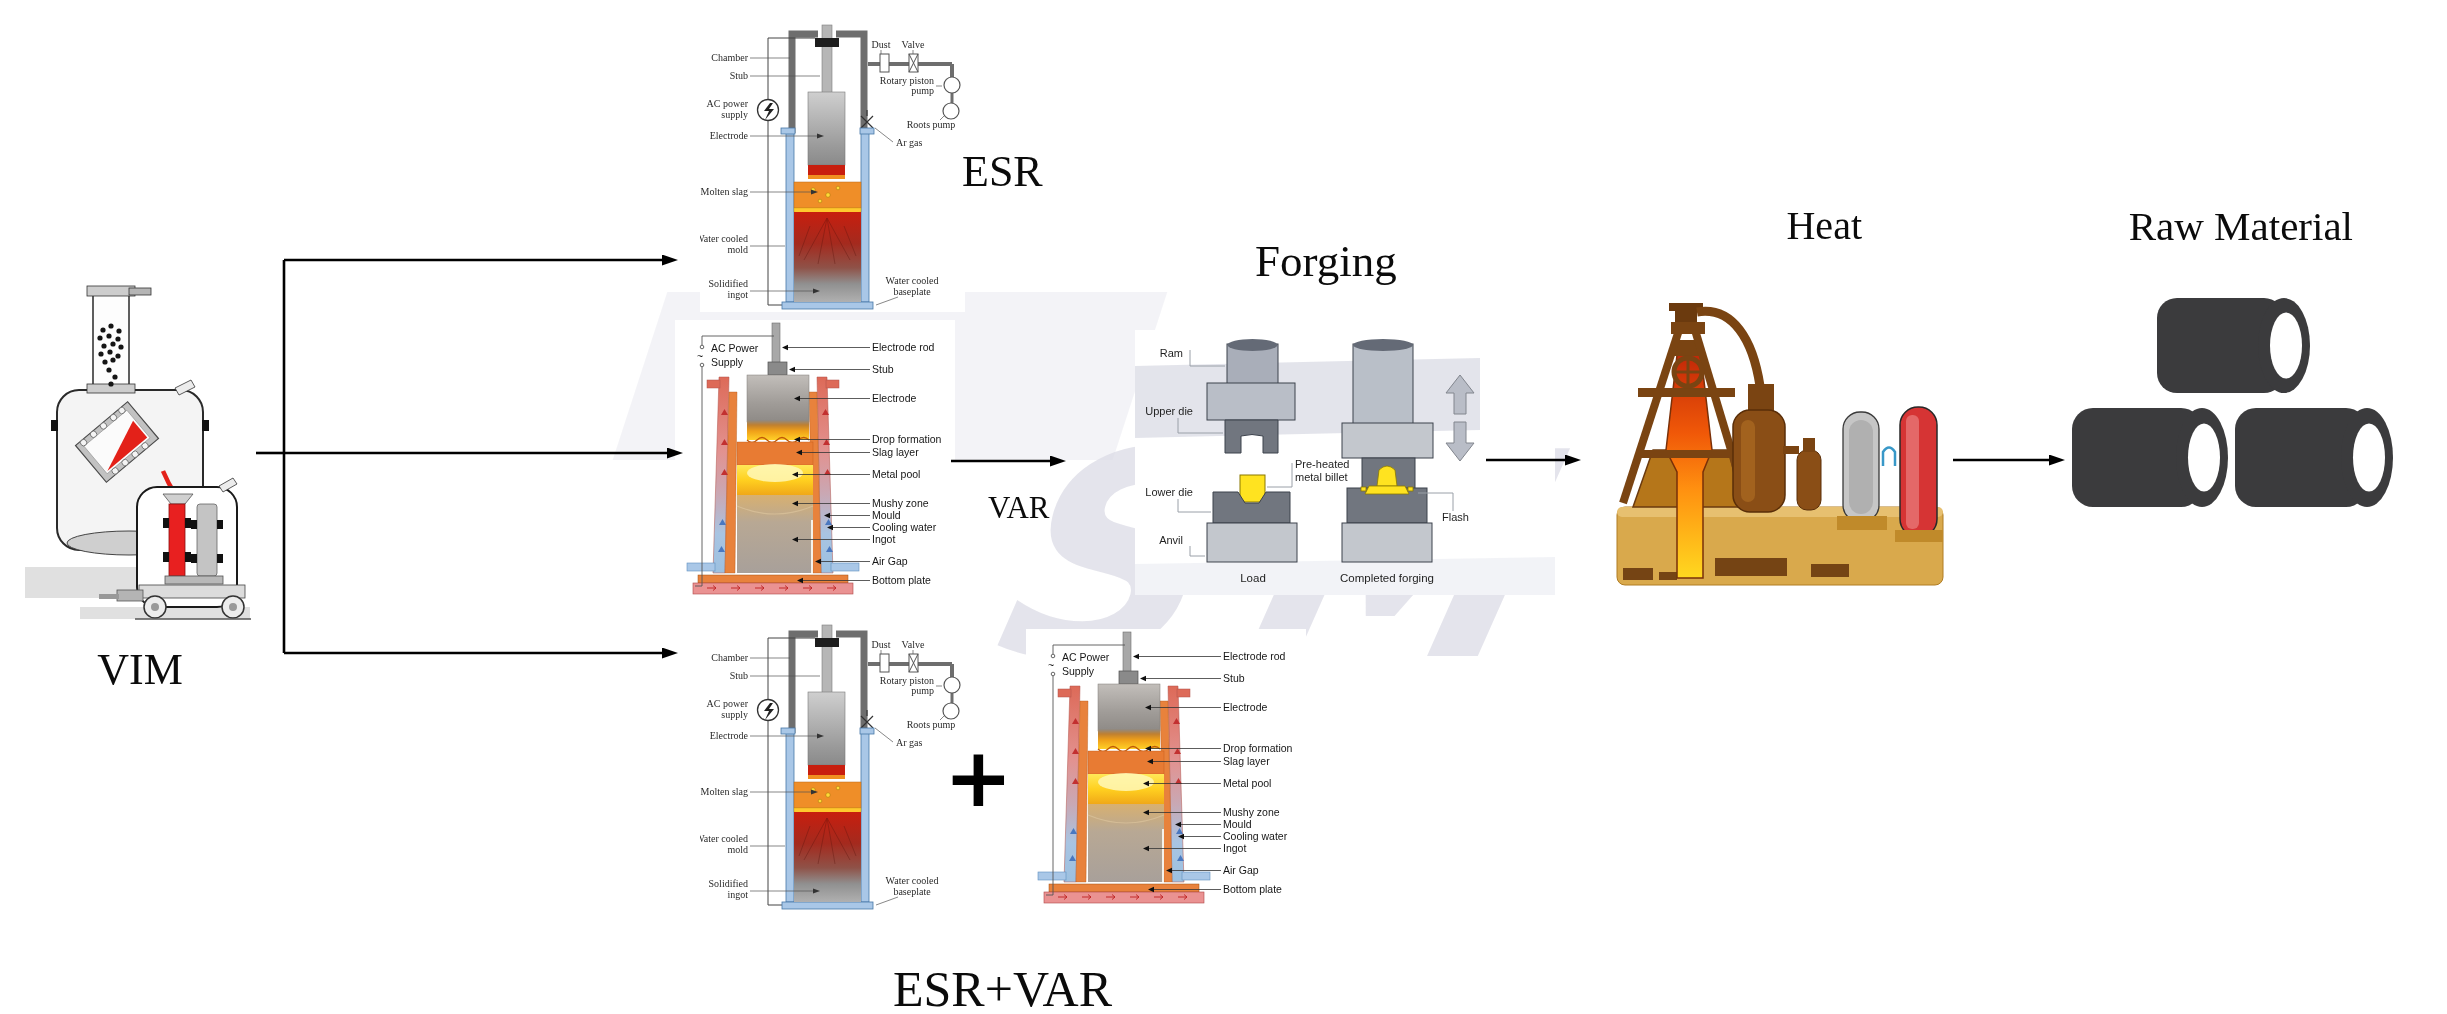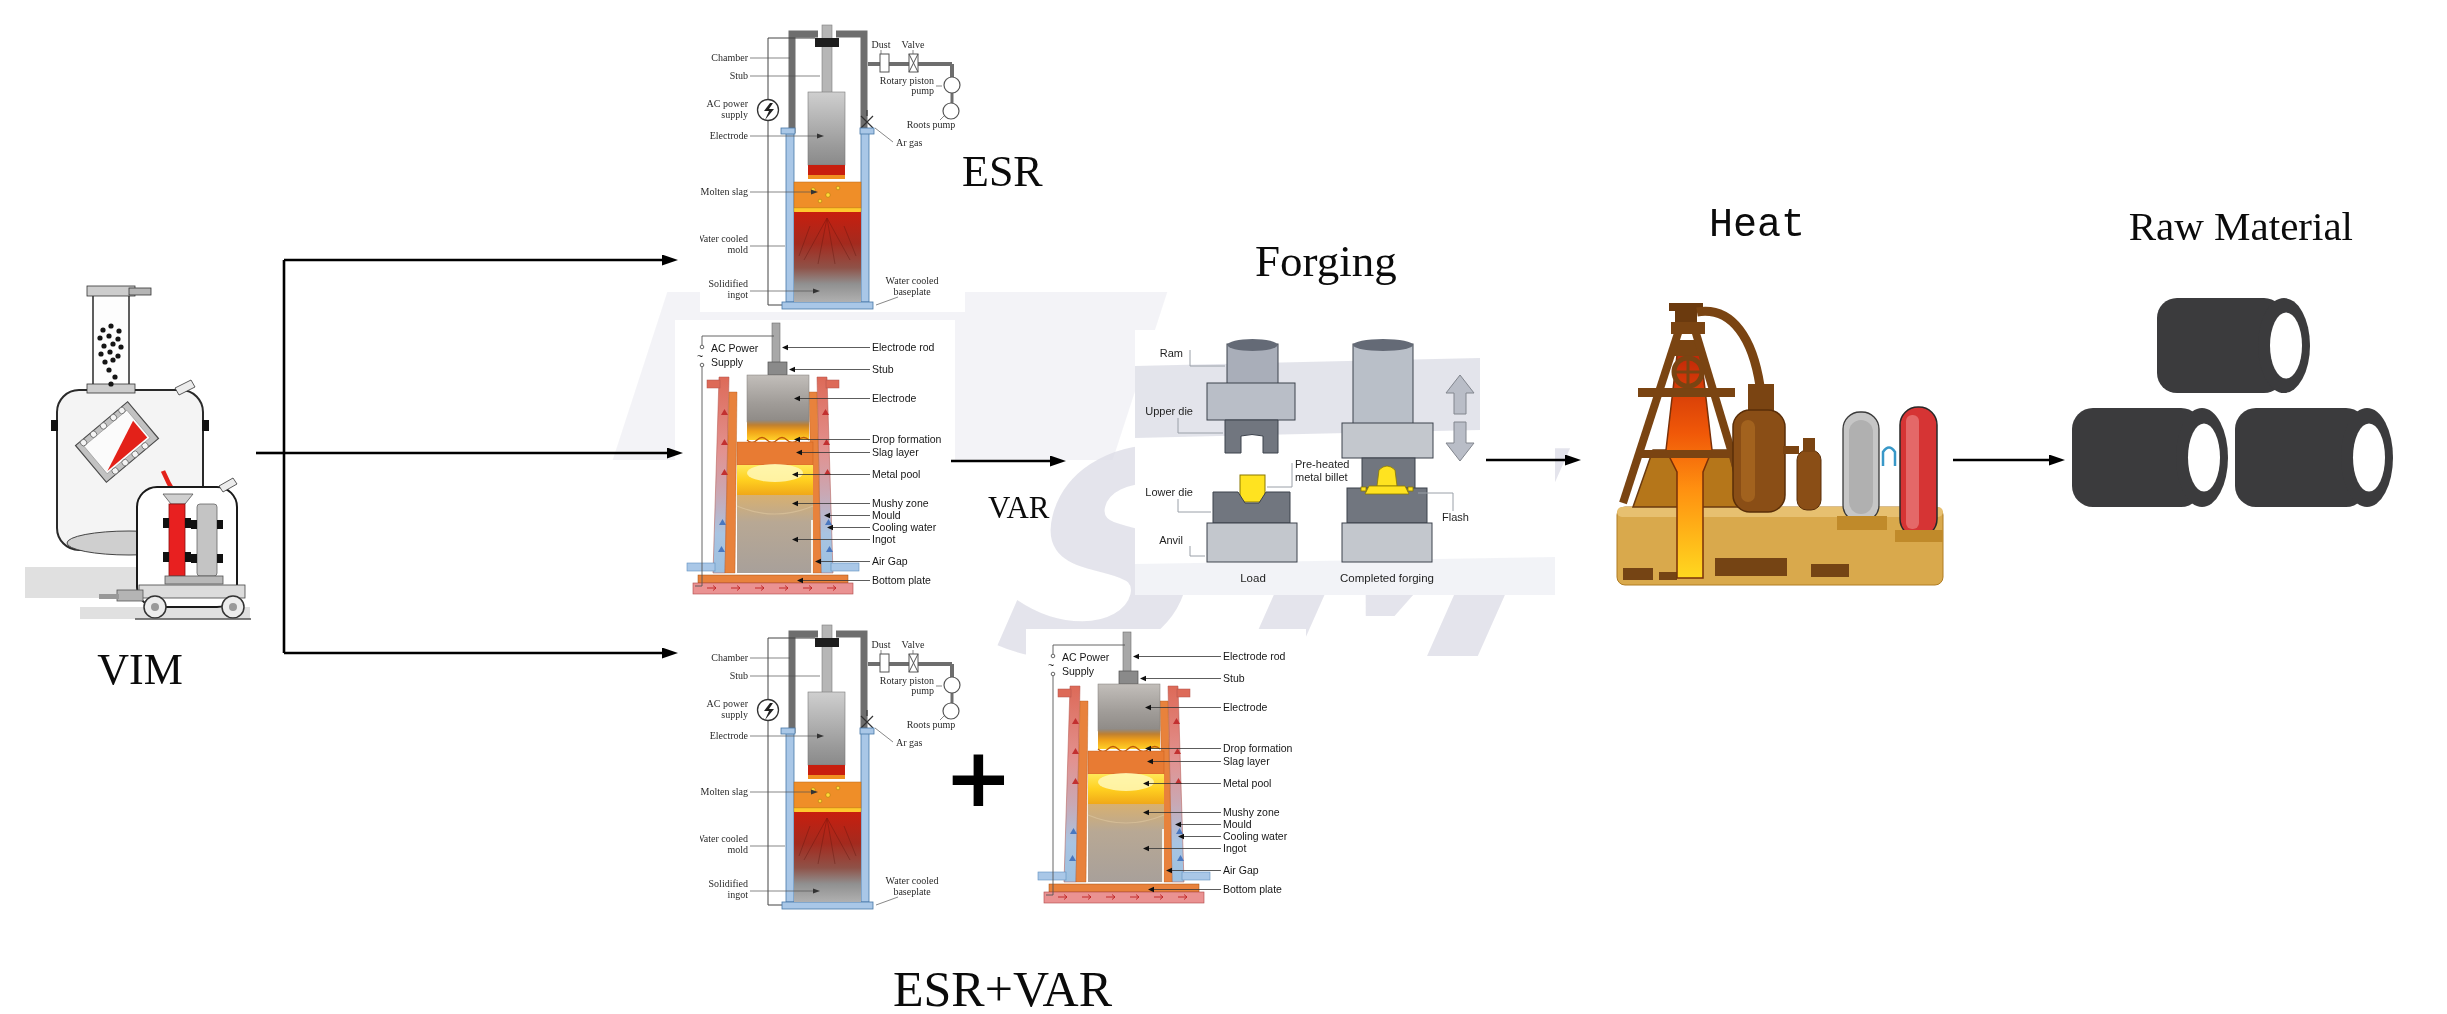--- a/index.html
+++ b/index.html
@@ -735,20 +735,20 @@
       <path d="M951,461 H1051" marker-end="url(#mhead)"></path>
       <path d="M1486,460 H1566" marker-end="url(#mhead)"></path>
       <path d="M1953,460 H2050" marker-end="url(#mhead)"></path>
     </g>
   </svg>
 
   <div class="title" style="left:70px;top:644px;width:140px;text-align:center;font-size:44px;">VIM</div>
   <div class="title" style="left:962px;top:146px;font-size:44px;">ESR</div>
   <div class="title" style="left:988px;top:490px;font-size:31px;">VAR</div>
   <div class="title" style="left:1255px;top:235px;width:165px;font-size:45px;">Forging</div>
-  <div class="title" style="left:1652px;top:200px;width:210px;text-align:center;font-size:40px;line-height:1.3;font-family:Liberation Mono, monospace;">
+  <div class="title" style="left:1652px;top:200px;width:210px;text-align:right;font-size:40px;line-height:1.3;">
     <span style="display:block">Heat</span>
   </div>
   <div class="title" style="left:2098px;top:202px;width:255px;text-align:right;font-size:41px;">Raw Material</div>
   <div class="title" style="left:944px;top:730px;font-size:82px;font-weight:bold;font-family:'DejaVu Sans',sans-serif;color:#000;">+</div>
   <div class="title" style="left:893px;top:952px;width:215px;text-align:center;font-size:50px;margin-top:8px;">ESR+VAR</div>
 
 </div>
 
 </body></html>

